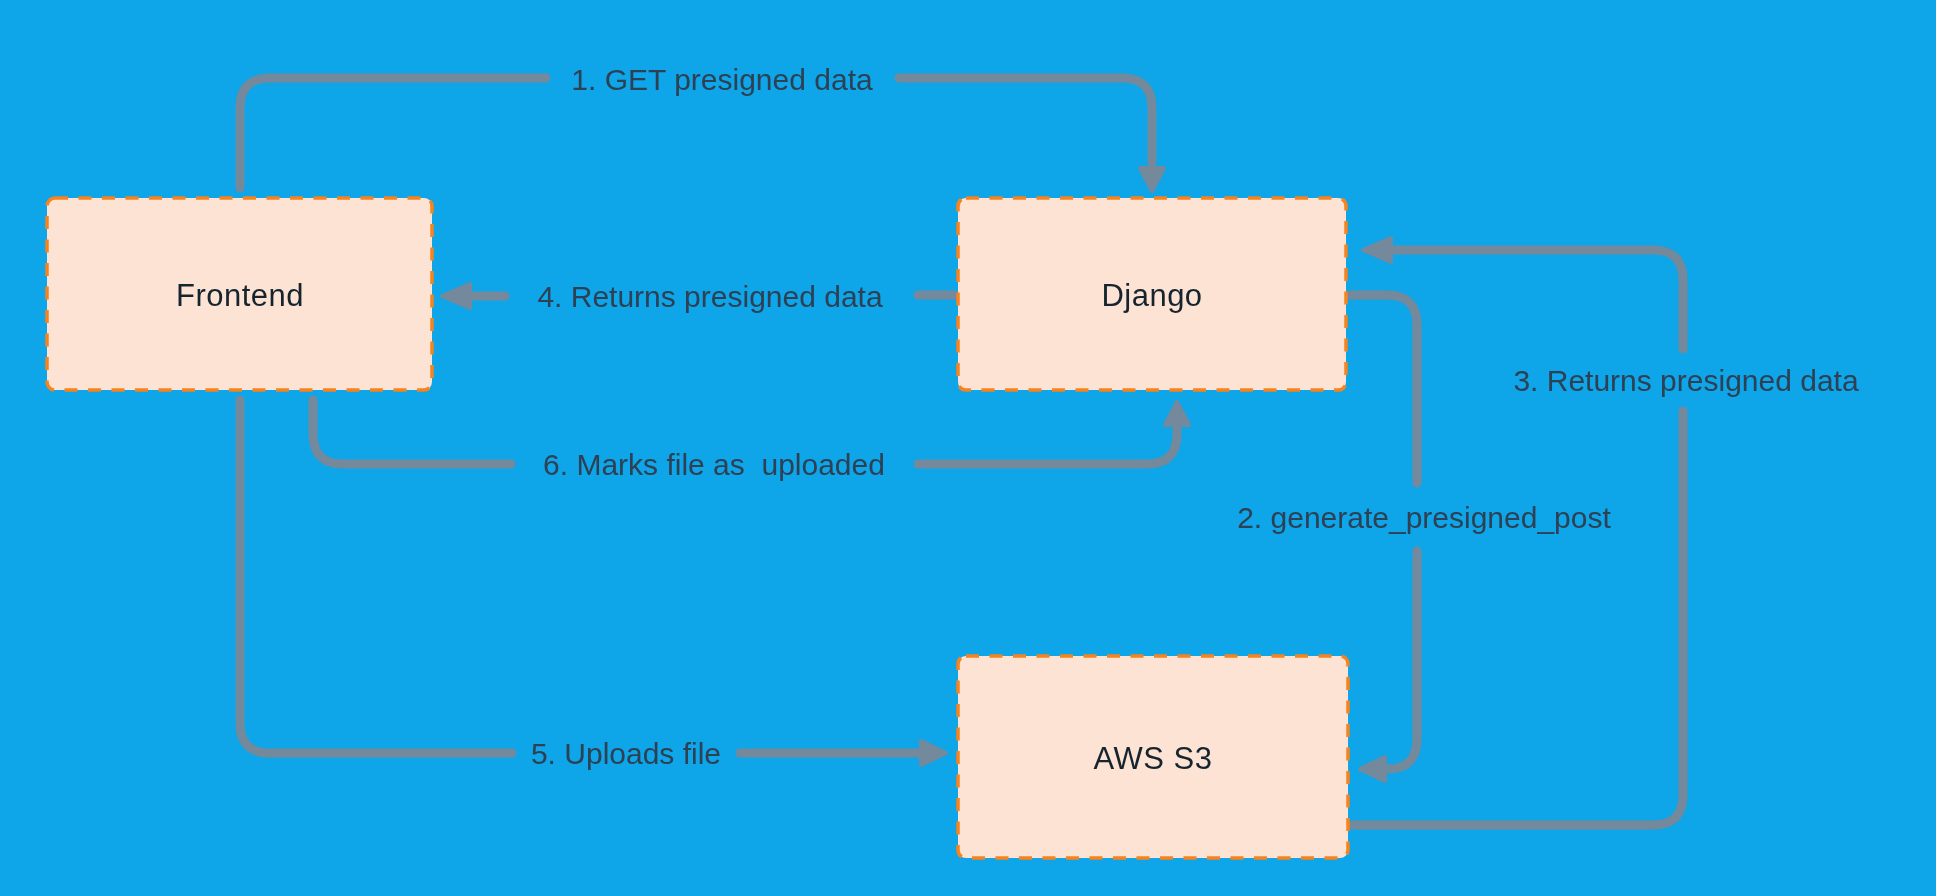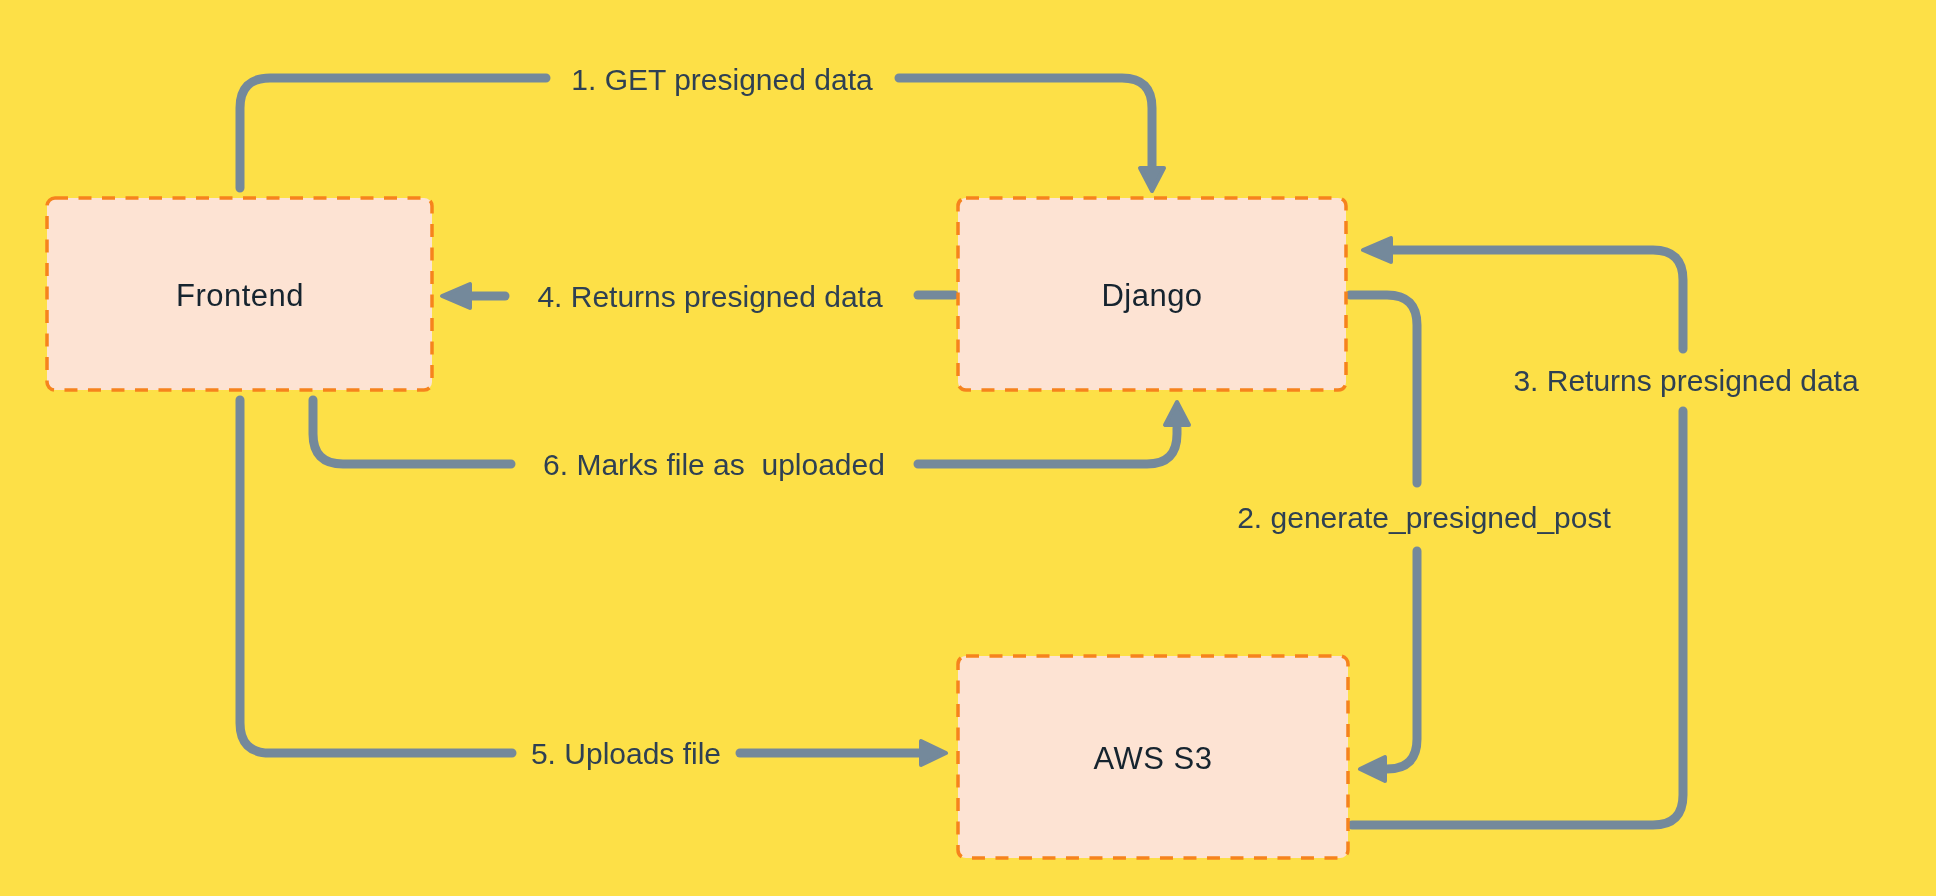--- a/index.html
+++ b/index.html
@@ -5,21 +5,21 @@
   html, body {
     margin: 0;
     padding: 0;
     background: #edf2f4;
     font-family: "Liberation Sans", "DejaVu Sans", sans-serif;
   }
   .canvas-wrap {
     position: relative;
     width: 1936px;
     height: 896px;
-    background: #fde047;
+    background: #0ea5e9;
     overflow: hidden;
   }
   svg { display: block; }
 
   .edge-line {
     fill: none;
     stroke: #74899b;
     stroke-width: 9;
     stroke-linecap: round;
     stroke-linejoin: round;

